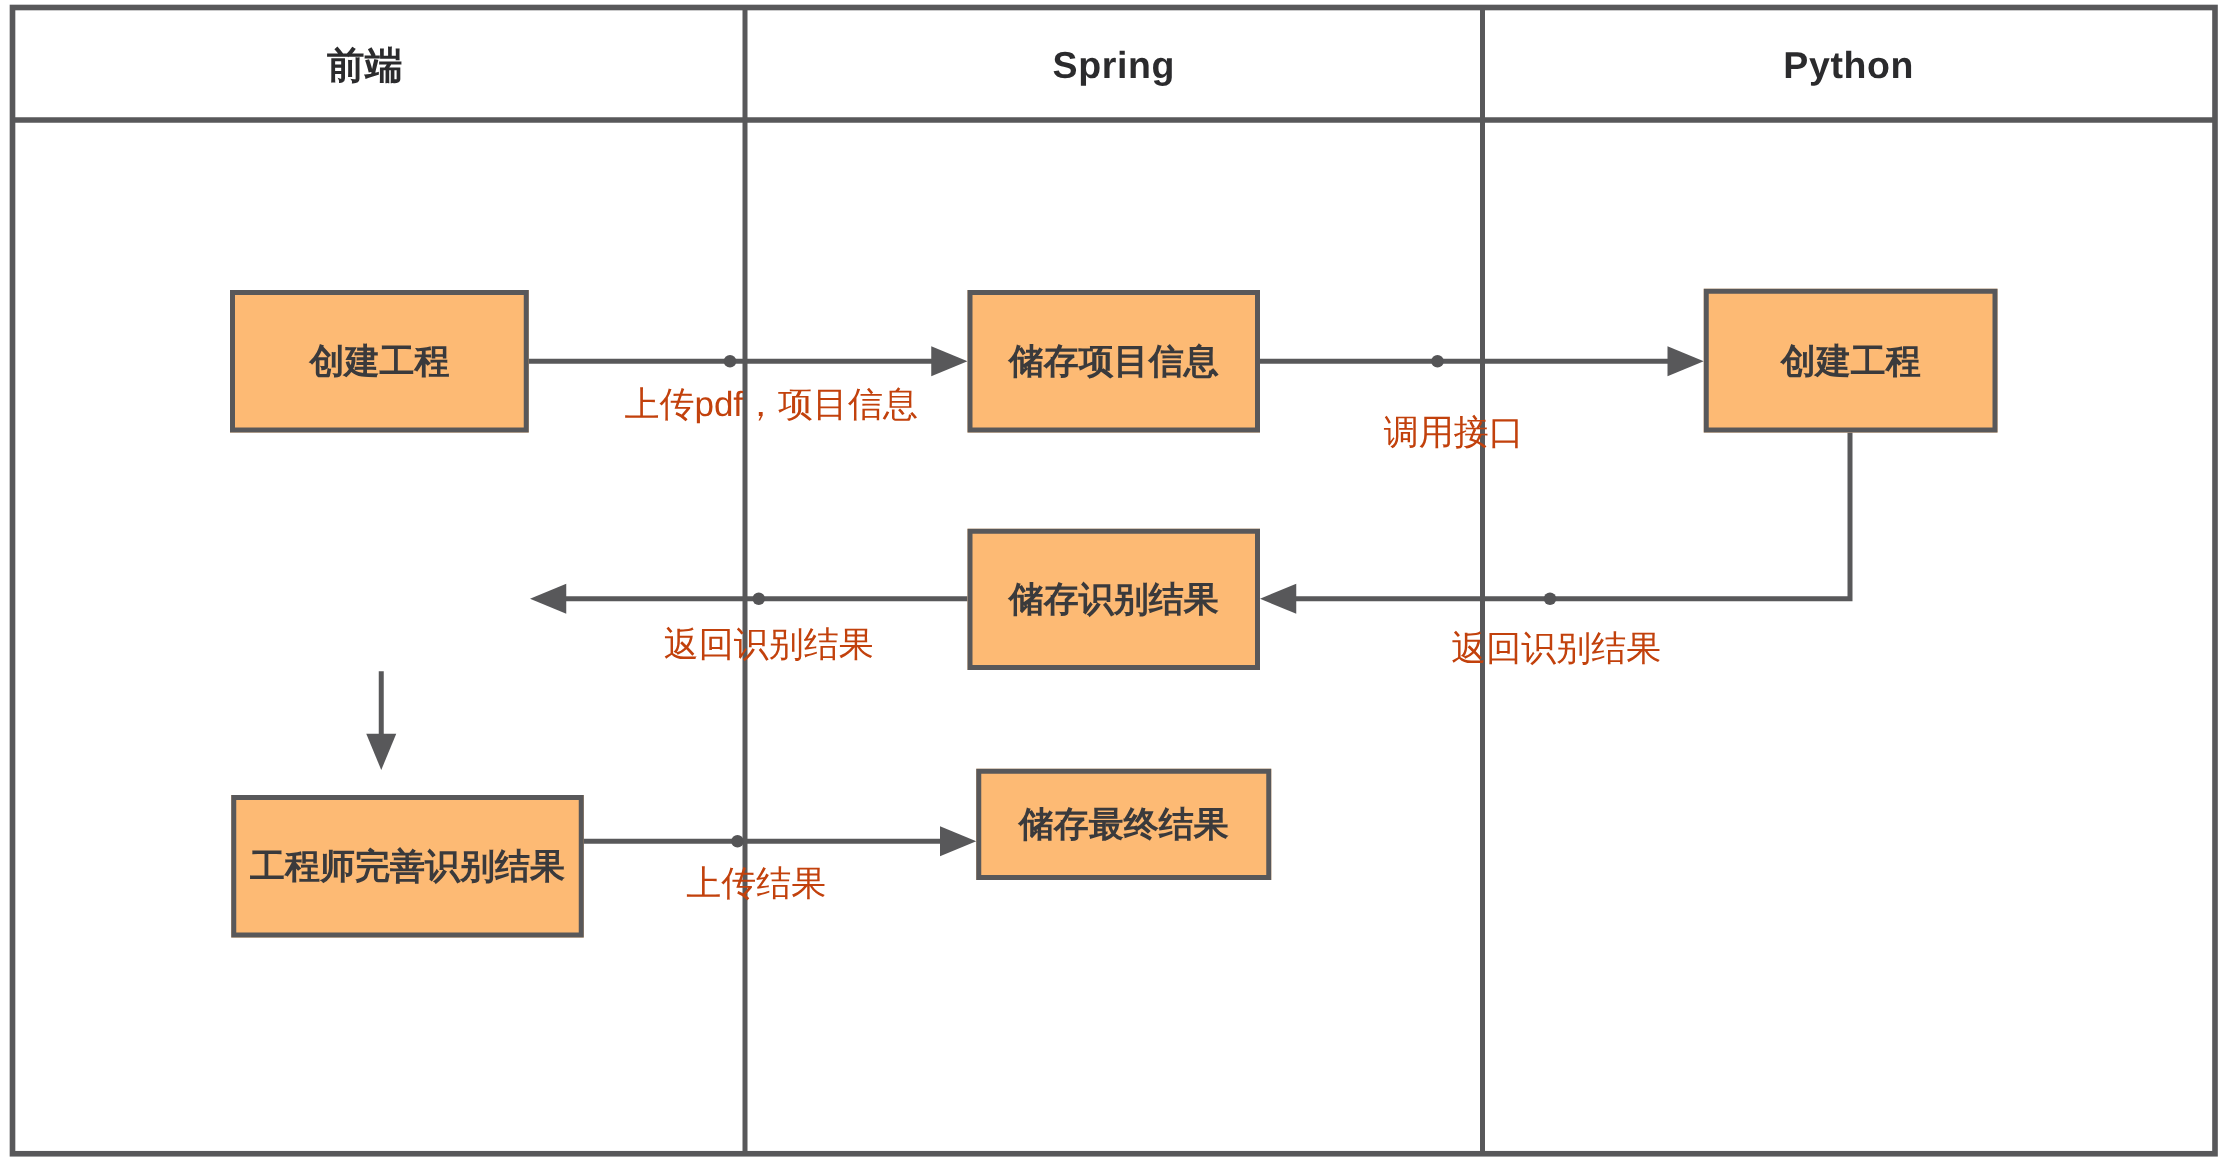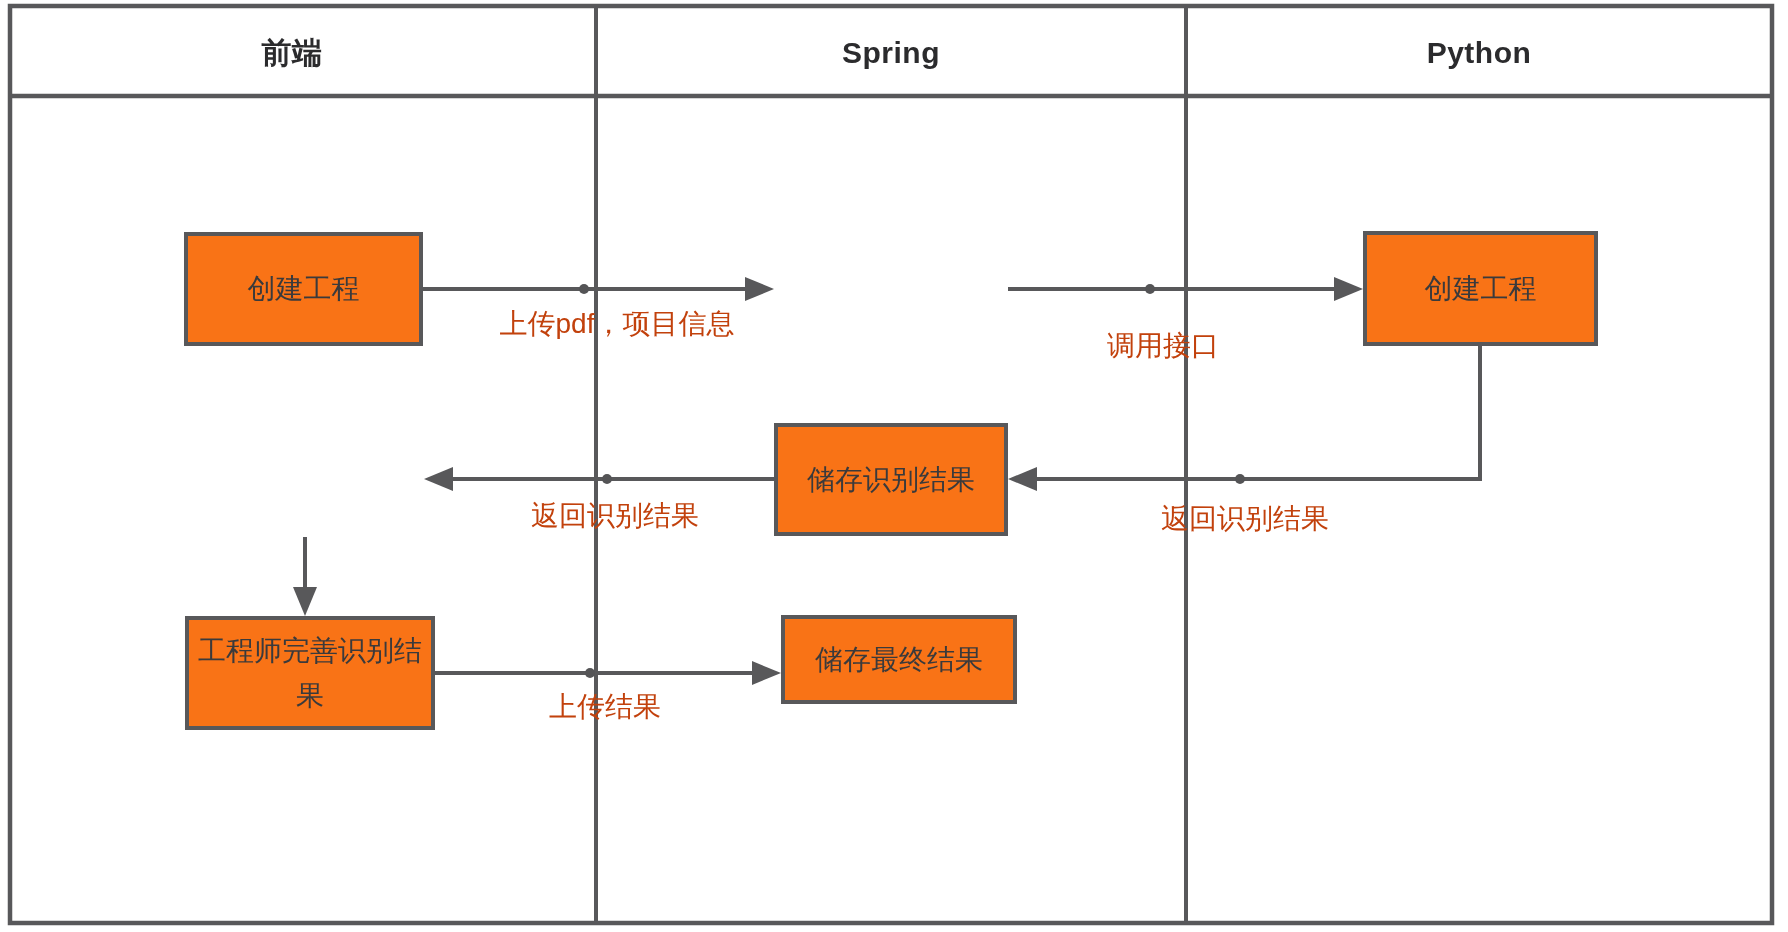--- a/index.html
+++ b/index.html
@@ -22,28 +22,29 @@
     font-size: 30px;
     font-weight: bold;
     color: #2b2b2d;
     white-space: nowrap;
     letter-spacing: 0.5px;
   }
   .node {
     position: absolute;
     box-sizing: border-box;
     border: 4px solid #58585a;
-    background: #f97316;
+    background: #fdba74;
     color: #3a3a3c;
     font-size: 28px;
     display: flex;
     align-items: center;
     justify-content: center;
     text-align: center;
     line-height: 1.62;
+    font-weight: bold;
   }
   .node.wrap { word-break: break-all; padding: 0; }
   .edge-label {
     position: absolute;
     transform: translate(-50%, -50%);
     font-size: 28px;
     color: #c2410c;
     white-space: nowrap;
   }
 </style>
@@ -96,27 +97,28 @@
       <circle class="edge-dot" cx="590" cy="673" r="5"></circle>
     </g>
   </svg>
 
   <div class="lane-header" style="left:292px; top:53px;">前端</div>
   <div class="lane-header" style="left:891px; top:53px;">Spring</div>
   <div class="lane-header" style="left:1479px; top:53px;">Python</div>
 
   <div class="node" style="left:184px; top:232px; width:239px; height:114px;">创建工程</div>
 
+  <div class="node" style="left:774px; top:232px; width:234px; height:114px;">储存项目信息</div>
 
   <div class="node" style="left:1363px; top:231px; width:235px; height:115px;">创建工程</div>
 
 
   <div class="node" style="left:774px; top:423px; width:234px; height:113px;">储存识别结果</div>
 
-  <div class="node wrap" style="left:185px; top:616px; width:250px; height:114px;">工程师完善识别结果</div>
+  <div class="node wrap" style="left:185px; top:636px; width:282px; height:114px;">工程师完善识别结果</div>
 
   <div class="node" style="left:781px; top:615px; width:236px; height:89px;">储存最终结果</div>
 
   <div class="edge-label" style="left:617px; top:324px;">上传pdf，项目信息</div>
 
   <div class="edge-label" style="left:1163px; top:346px;">调用接口</div>
 
   <div class="edge-label" style="left:1245px; top:519px;">返回识别结果</div>
 
   <div class="edge-label" style="left:615px; top:516px;">返回识别结果</div>

